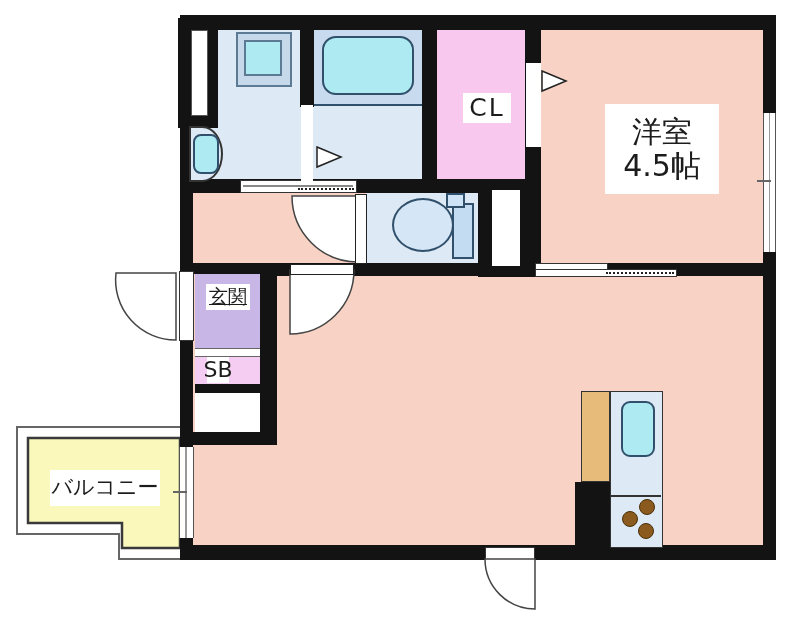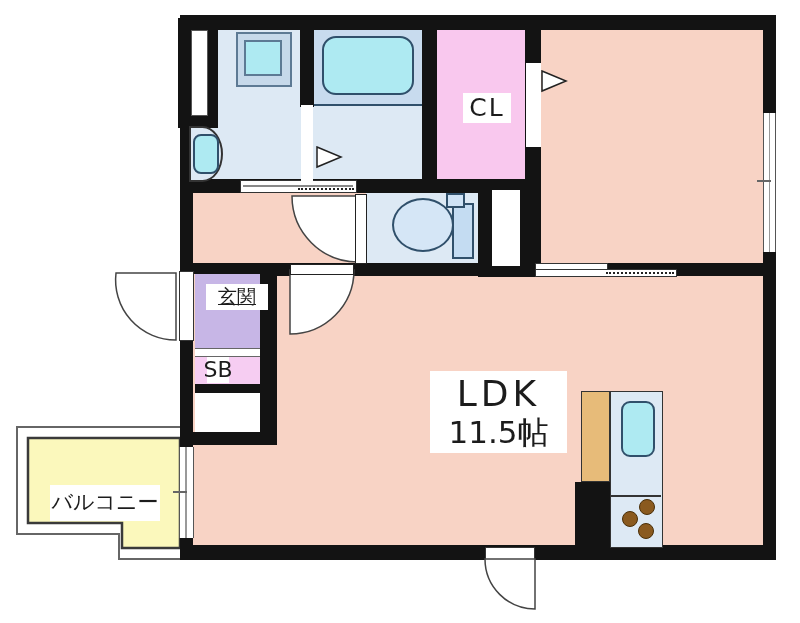--- a/index.html
+++ b/index.html
@@ -110,30 +110,30 @@
   <div class="abs" style="left:446px;top:193px;width:19px;height:15px;background:#cfe3f6;border:2px solid var(--fixture-line);"></div>
   <div class="abs" style="left:581px;top:391px;width:29px;height:91px;background:var(--kitchen-tan);border:1.5px solid #333;"></div>
   <div class="abs" style="left:610px;top:391px;width:53px;height:157px;background:var(--wet-blue);border:1.5px solid #333;">
     <div class="abs" style="left:0;top:103px;width:50px;height:1.5px;background:#333;"></div>
   </div>
   <div class="abs" style="left:621px;top:401px;width:34px;height:56px;background:var(--cyan);border:2px solid var(--fixture-line);border-radius:9px;"></div>
   <div class="abs" style="left:622px;top:511px;width:16px;height:16px;background:var(--burner);border:1px solid #4a2f08;border-radius:50%;"></div>
   <div class="abs" style="left:639px;top:499px;width:16px;height:16px;background:var(--burner);border:1px solid #4a2f08;border-radius:50%;"></div>
   <div class="abs" style="left:638px;top:523px;width:16px;height:16px;background:var(--burner);border:1px solid #4a2f08;border-radius:50%;"></div>
 
-  <div class="abs lbl" style="left:430px;top:371px;width:137px;height:82px;">
-    <span style="font-size:36px;letter-spacing:4px;">LDK</span>
-    <span style="font-size:31px;">11.5帖</span>
+  <div class="abs lbl" style="left:605px;top:104px;width:114px;height:90px;font-size:30px;">
+    <span>洋室</span>
+    <span>4.5帖</span>
   </div>
   <div class="abs lbl" style="left:463px;top:93px;width:48px;height:30px;font-size:25px;letter-spacing:2px;">
     <span>CL</span>
   </div>
-  <div class="abs lbl" style="left:206px;top:284px;width:62px;height:26px;font-size:19px;text-decoration:underline;">
+  <div class="abs lbl" style="left:206px;top:284px;width:44px;height:26px;font-size:19px;text-decoration:underline;">
     <span>玄関</span>
   </div>
   <div class="abs lbl" style="left:207px;top:357px;width:22px;height:26px;font-size:22px;">
     <span>SB</span>
   </div>
-  <div class="abs lbl" style="left:50px;top:470px;width:110px;height:36px;font-size:21px;margin-top:15px;">
+  <div class="abs lbl" style="left:50px;top:470px;width:110px;height:36px;font-size:21px;">
     <span>バルコニー</span>
   </div>
 
 </div>
 
 </body></html>

